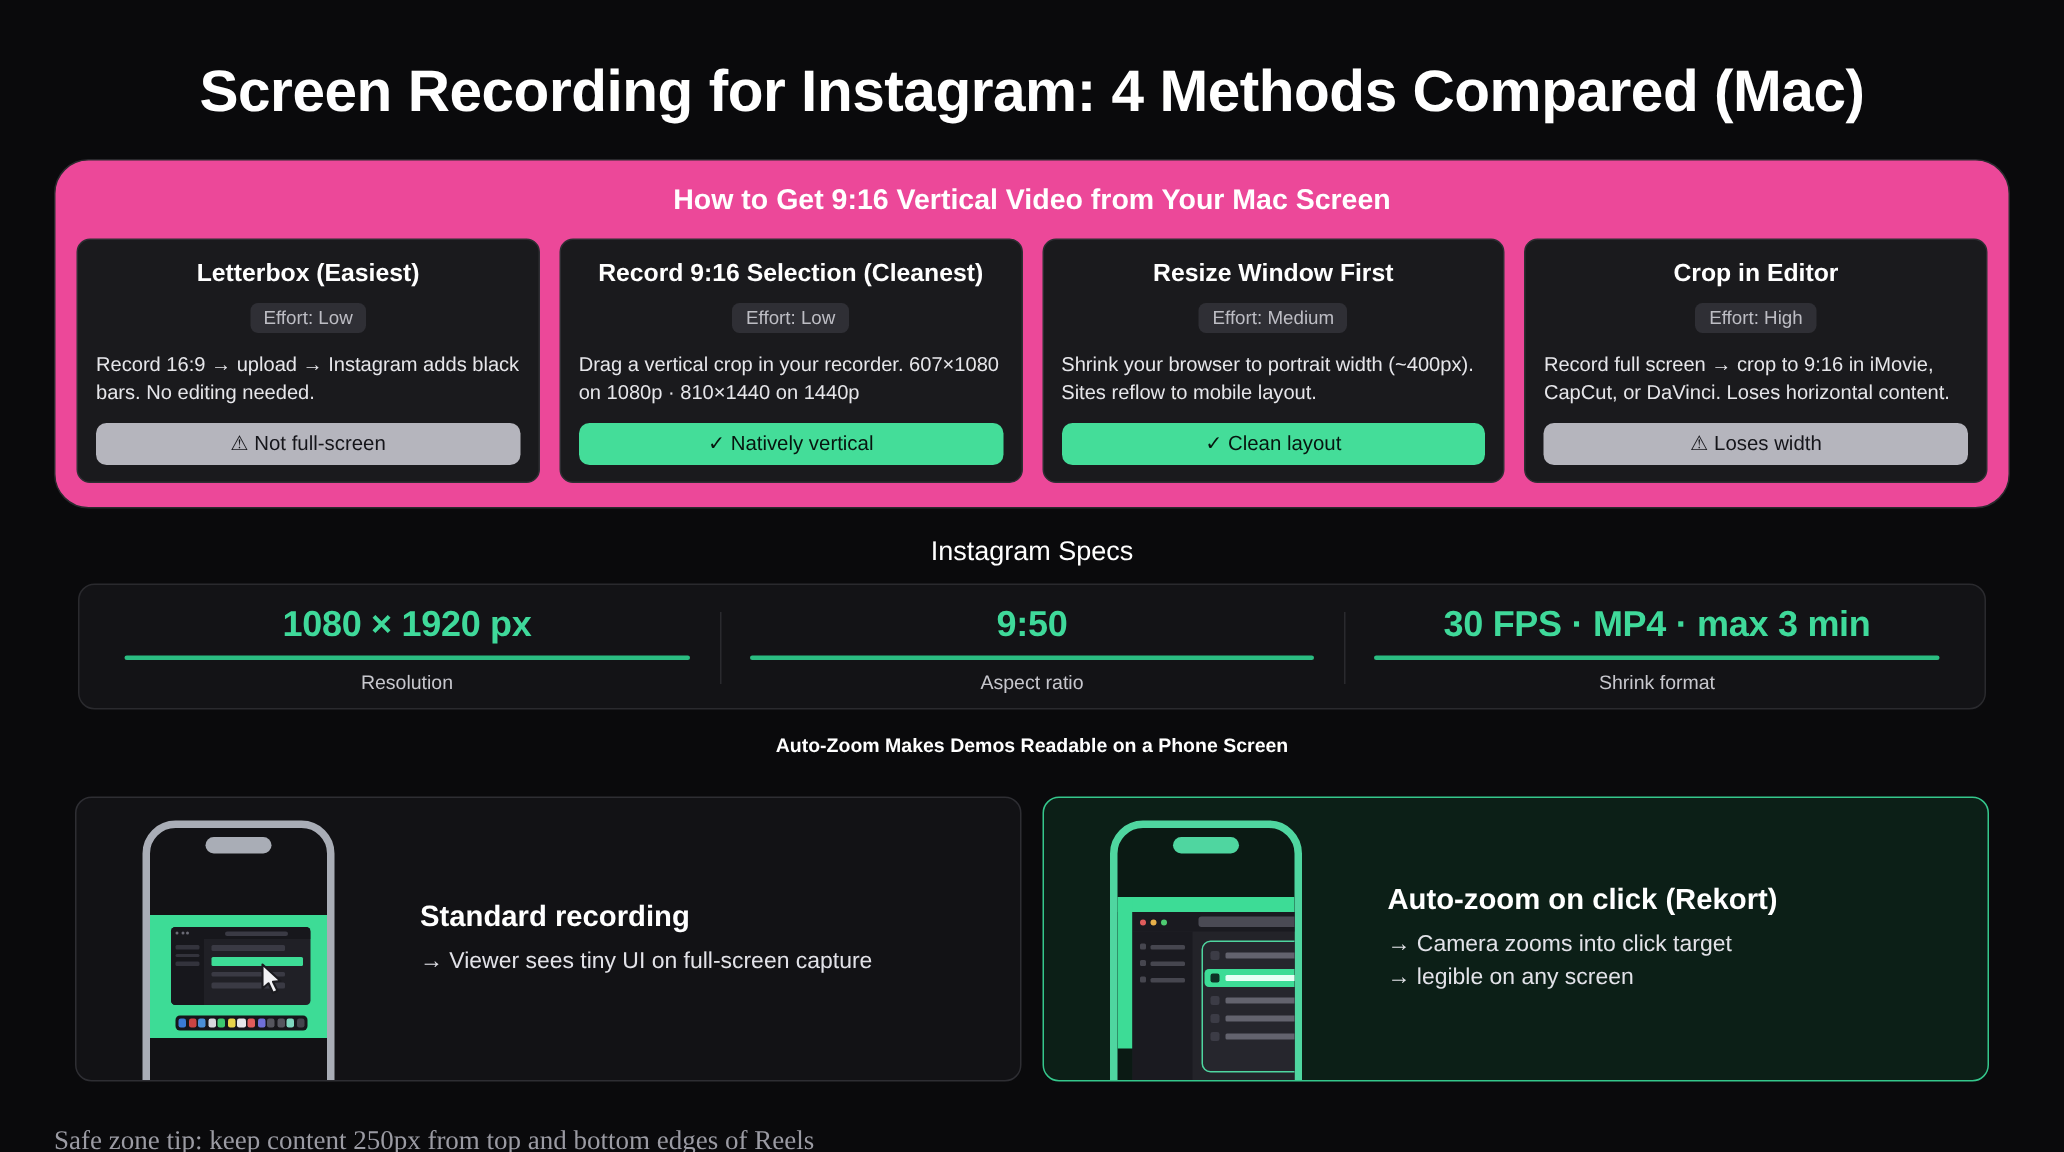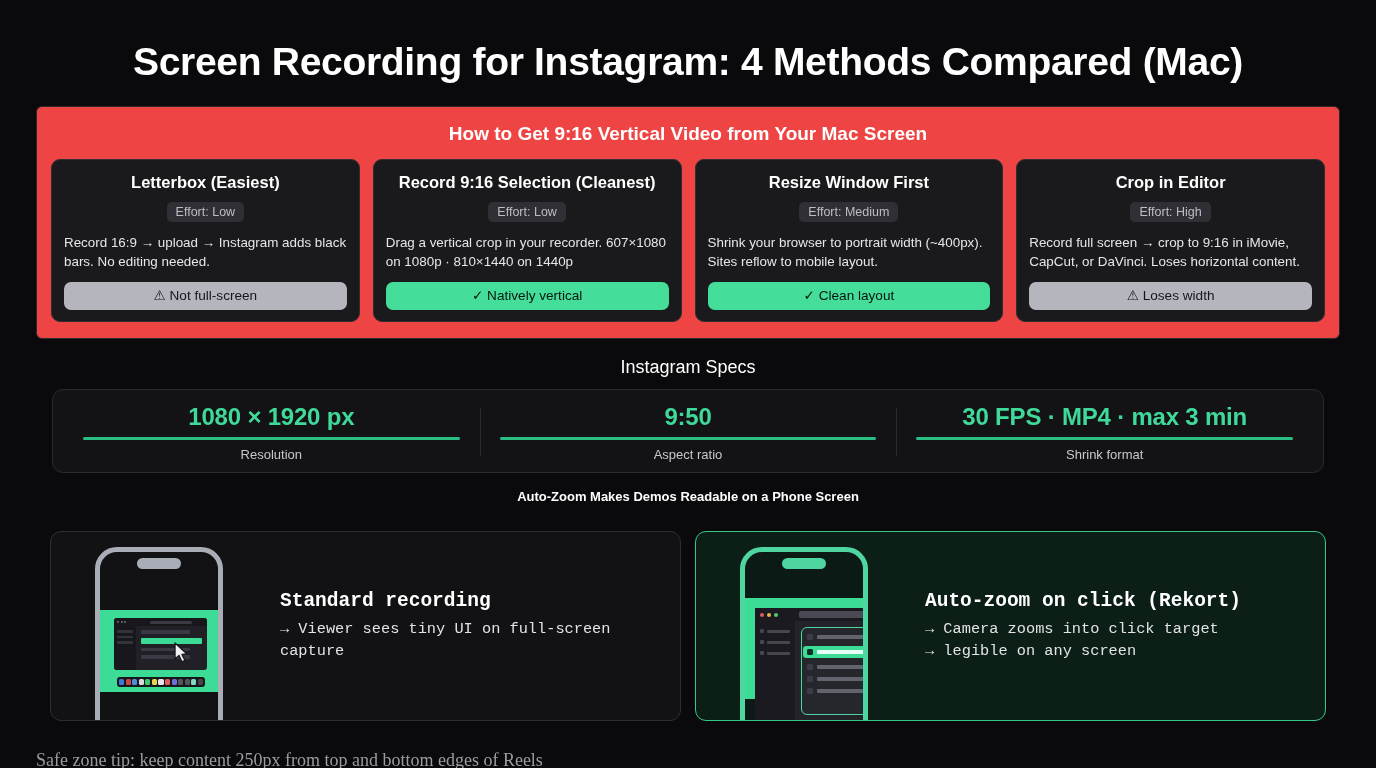--- a/index.html
+++ b/index.html
@@ -28,22 +28,22 @@
     font-weight: bold;
     letter-spacing: -0.3px;
     margin-top: 40px;
     margin-bottom: 22px;
     color: #ffffff;
   }
 
   
   .methods-panel {
     border: 1px solid #2a2a2e;
-    border-radius: 6px;
-    background: #ef4444;
+    border-radius: 23px;
+    background: #ec4899;
     padding: 16px 14px 16px 14px;
   }
 
   .section-heading {
     text-align: center;
     font-size: 19px;
     font-weight: bold;
     color: #ffffff;
     margin-bottom: 14px;
   }
@@ -162,21 +162,20 @@
     font-size: 13px;
     font-weight: bold;
     margin-top: 16px;
     margin-bottom: 11px;
   }
 
   .zoom-row {
     display: flex;
     gap: 14px;
     padding: 16px 14px;
-    font-family: Liberation Mono, monospace;
   }
 
   .zoom-panel {
     flex: 1 1 0;
     border-radius: 11px;
     display: flex;
     align-items: center;
     height: 190px;
     overflow: hidden;
     padding-right: 16px;

